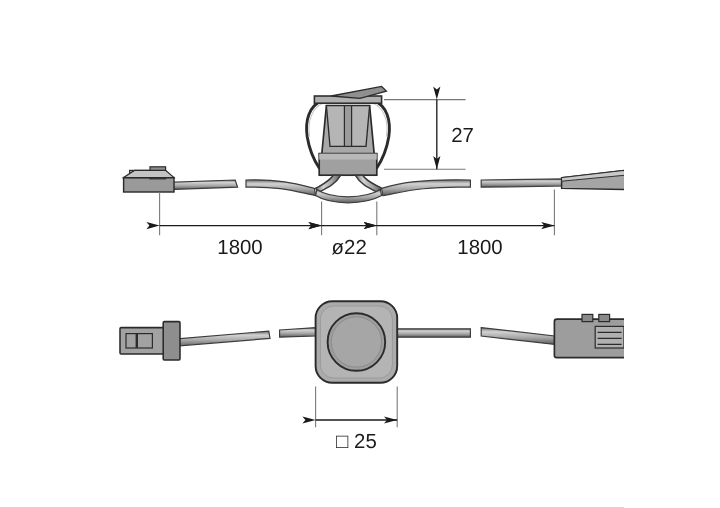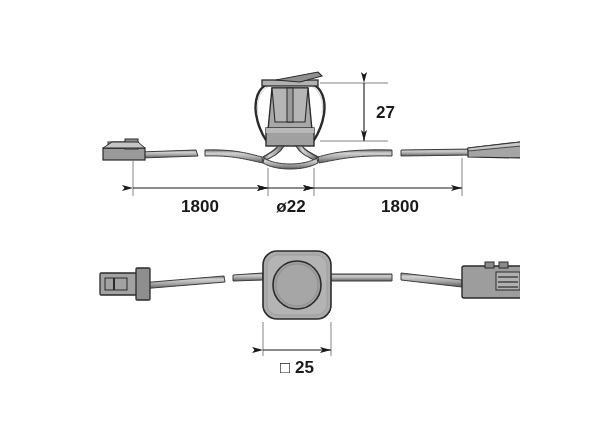--- a/index.html
+++ b/index.html
@@ -10,21 +10,20 @@
   }
   body {
     font-family: "Liberation Sans", sans-serif;
   }
   #drawing-canvas {
     position: relative;
     width: 520px;
     height: 423px;
     background: #15803d;
     overflow: hidden;
-    font-weight: bold;
   }
   #drawing-canvas svg {
     display: block;
   }
   .dim-text {
     font-family: "Liberation Sans", sans-serif;
     font-size: 17px;
     fill: #1a1a1a;
   }
 </style>

